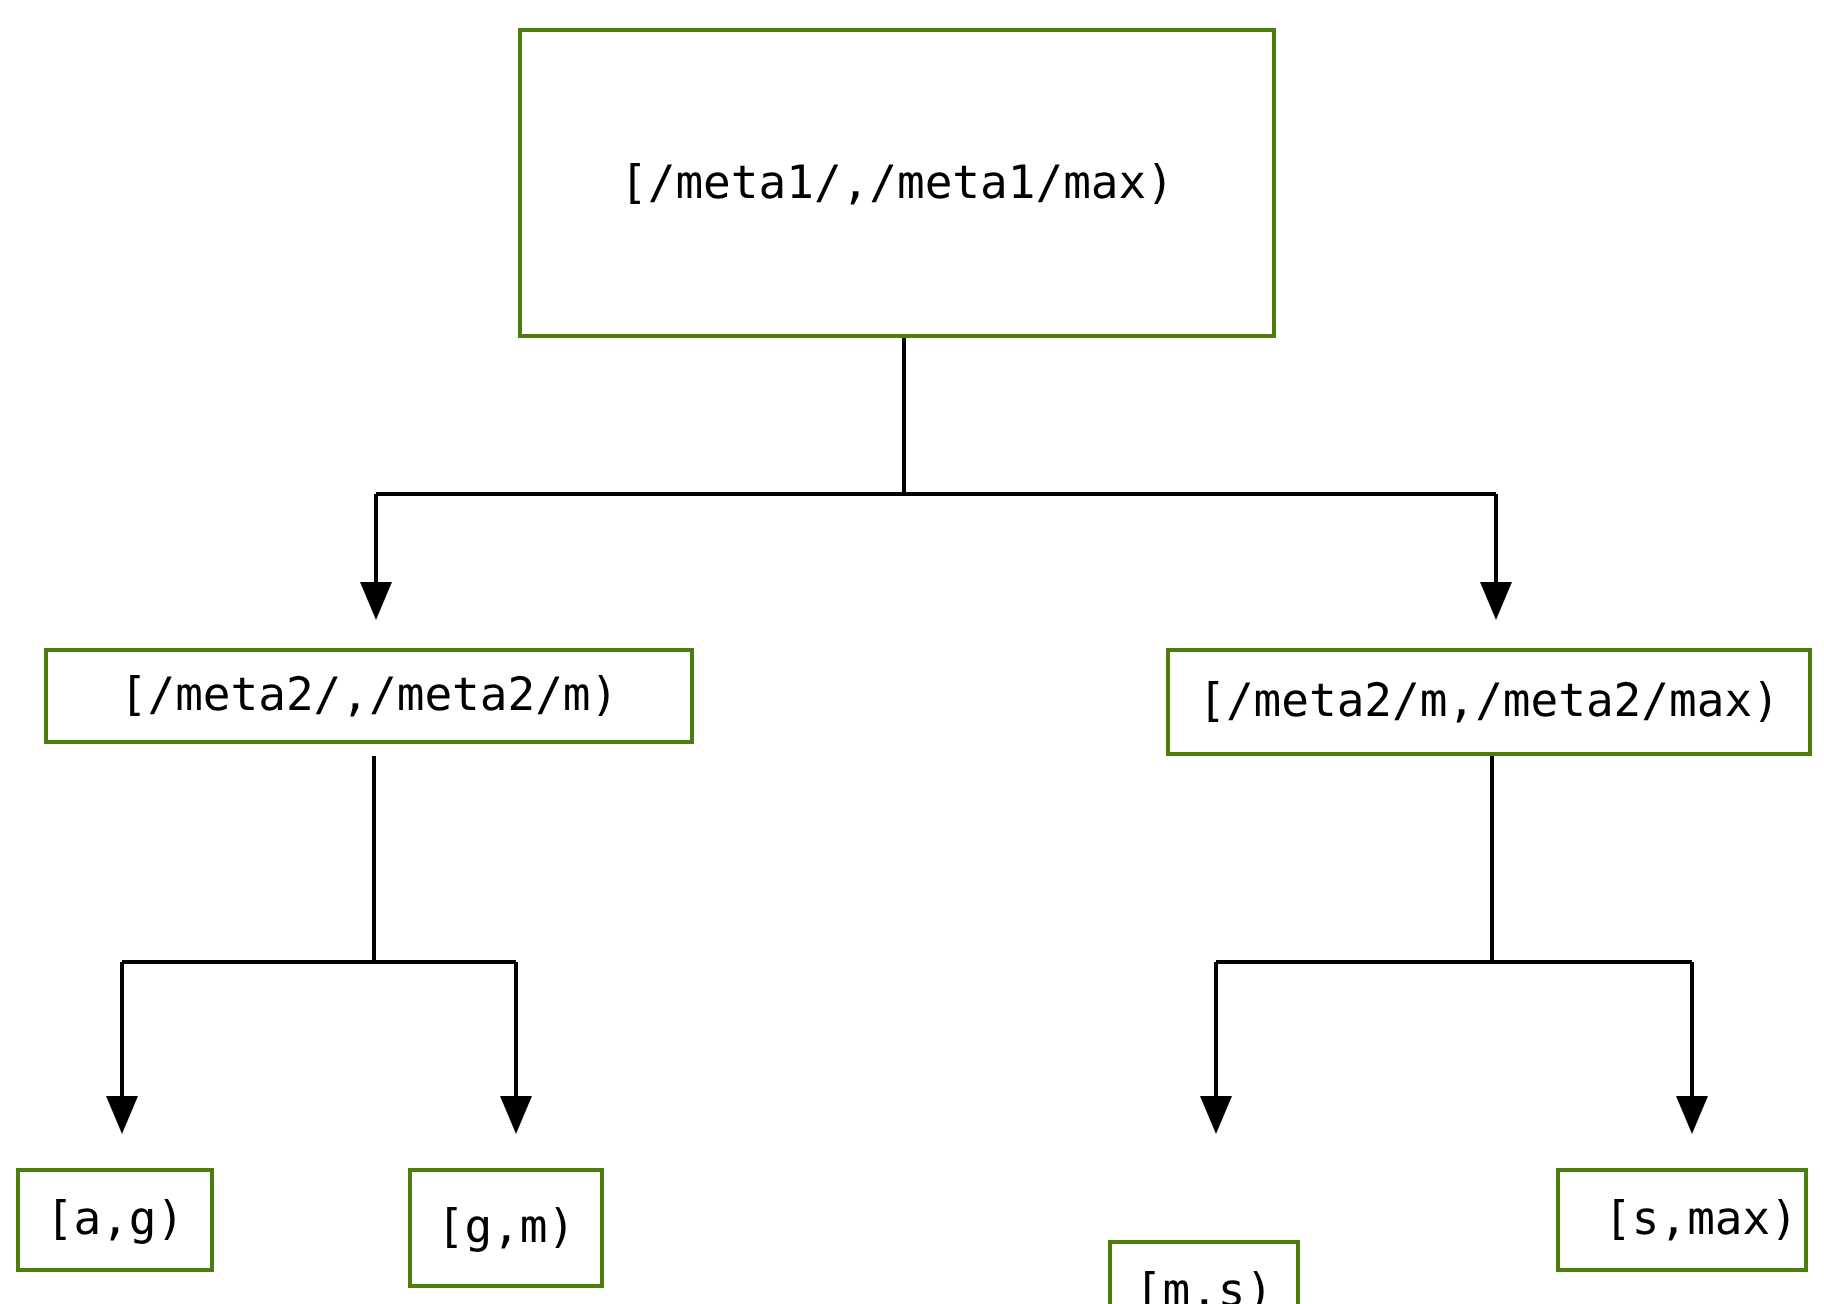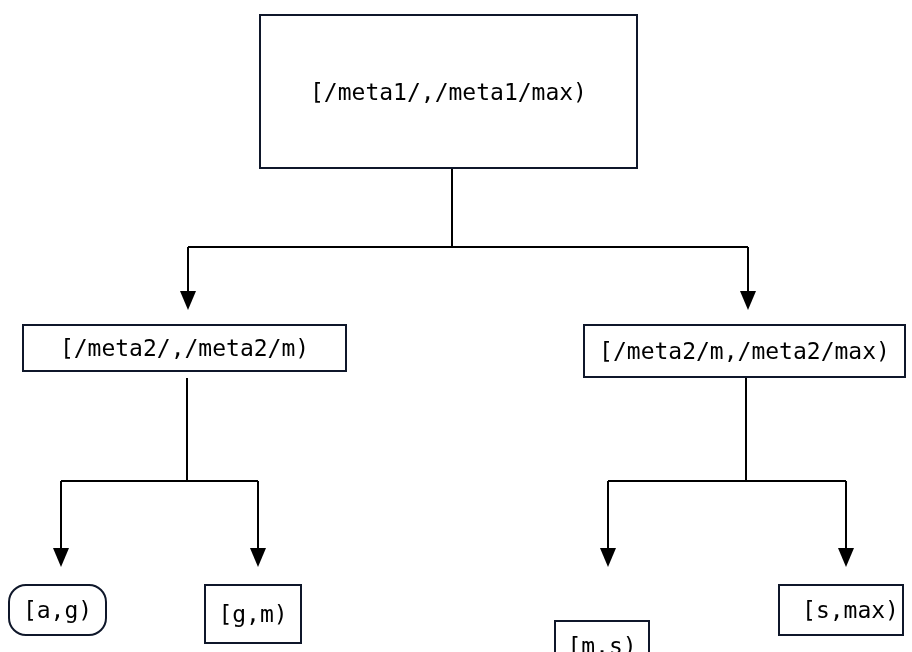--- a/index.html
+++ b/index.html
@@ -19,33 +19,33 @@
   .edges-svg {
     position: absolute;
     left: 0;
     top: 0;
     width: 912px;
     height: 652px;
   }
   .node {
     position: absolute;
     box-sizing: border-box;
-    border: 2px solid #0f172a;
+    border: 2px solid #4d7c0f;
     background: #ffffff;
     display: flex;
     align-items: center;
     justify-content: center;
     font-size: 23px;
     letter-spacing: 0px;
     white-space: nowrap;
   }
   .node-root      { left: 259px; top: 14px;  width: 379px; height: 155px; }
   .node-mid-left  { left: 22px;  top: 324px; width: 325px; height: 48px; }
   .node-mid-right { left: 583px; top: 324px; width: 323px; height: 54px; }
-  .node-leaf-1    { left: 8px;   top: 584px; width: 99px;  height: 52px; border-radius: 18px; }
+  .node-leaf-1    { left: 8px;   top: 584px; width: 99px;  height: 52px; }
   .node-leaf-2    { left: 204px; top: 584px; width: 98px;  height: 60px; }
   .node-leaf-3    { left: 554px; top: 584px; width: 96px;  height: 52px; margin-top: 36px; }
   .node-leaf-4    { left: 778px; top: 584px; width: 126px; height: 52px; padding-left: 19px; }
   .edge-line {
     stroke: #000000;
     stroke-width: 2;
     fill: none;
   }
   .edge-arrow {
     fill: #000000;

